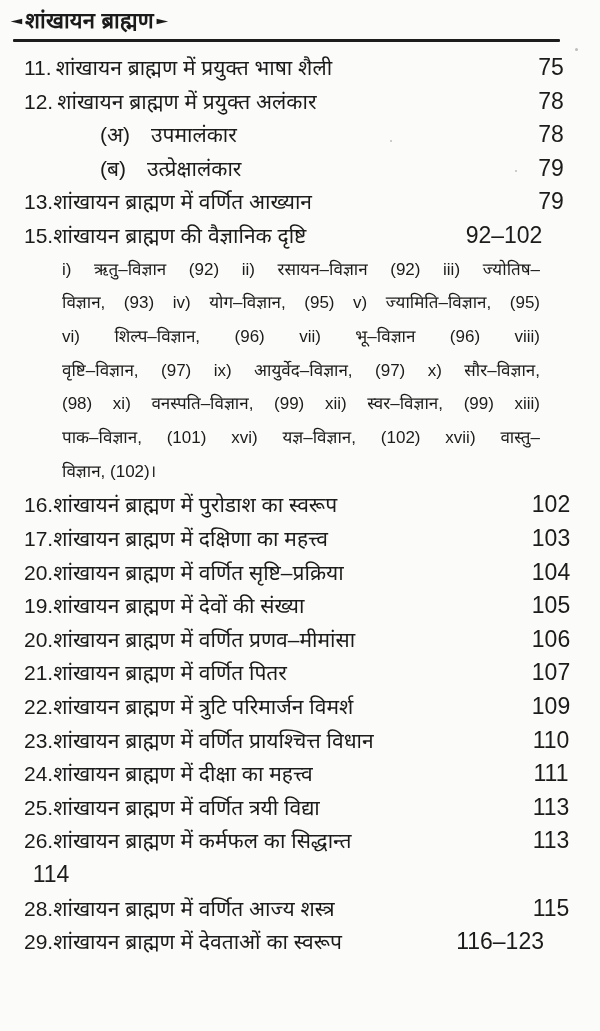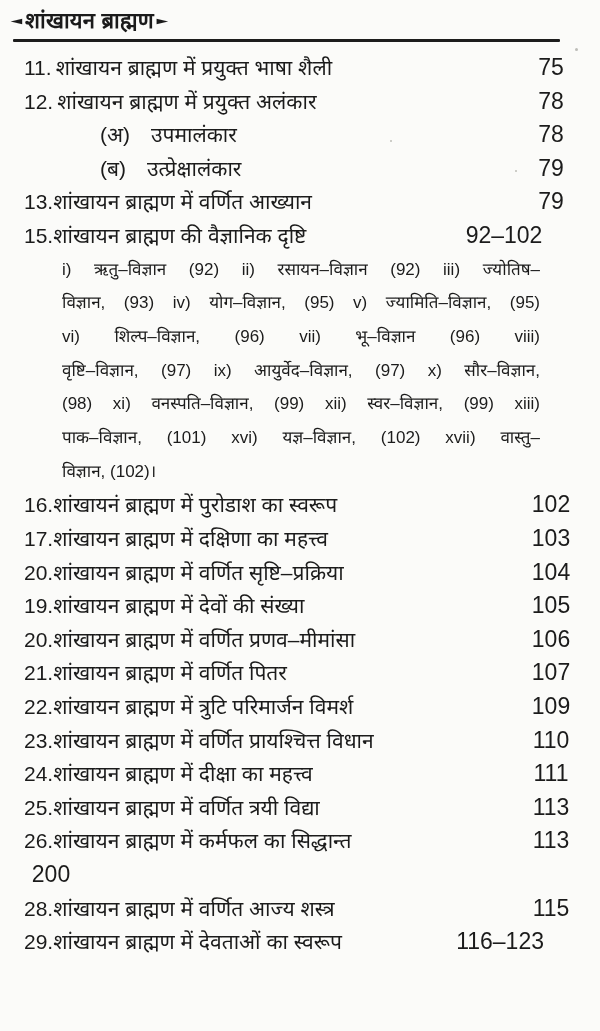--- a/index.html
+++ b/index.html
@@ -179,21 +179,21 @@
       </div>
       <div class="row">
         <span class="left"><span class="num">25.</span><span class="title">शांखायन ब्राह्मण में वर्णित त्रयी विद्या</span></span>
         <span class="pg">113</span>
       </div>
       <div class="row">
         <span class="left"><span class="num">26.</span><span class="title">शांखायन ब्राह्मण में कर्मफल का सिद्धान्त</span></span>
         <span class="pg">113</span>
       </div>
       <div class="row">
-        <span class="pg">200</span>
+        <span class="pg">114</span>
       </div>
       <div class="row">
         <span class="left"><span class="num">28.</span><span class="title">शांखायन ब्राह्मण में वर्णित आज्य शस्त्र</span></span>
         <span class="pg">115</span>
       </div>
       <div class="row bold">
         <span class="left"><span class="num">29.</span><span class="title">शांखायन ब्राह्मण में देवताओं का स्वरूप</span></span>
         <span class="pg range">116–123</span>
       </div>
     </div>

